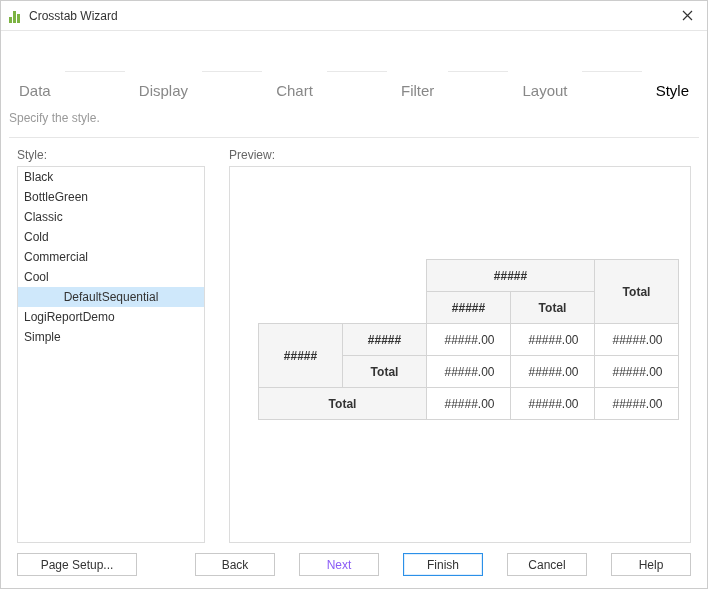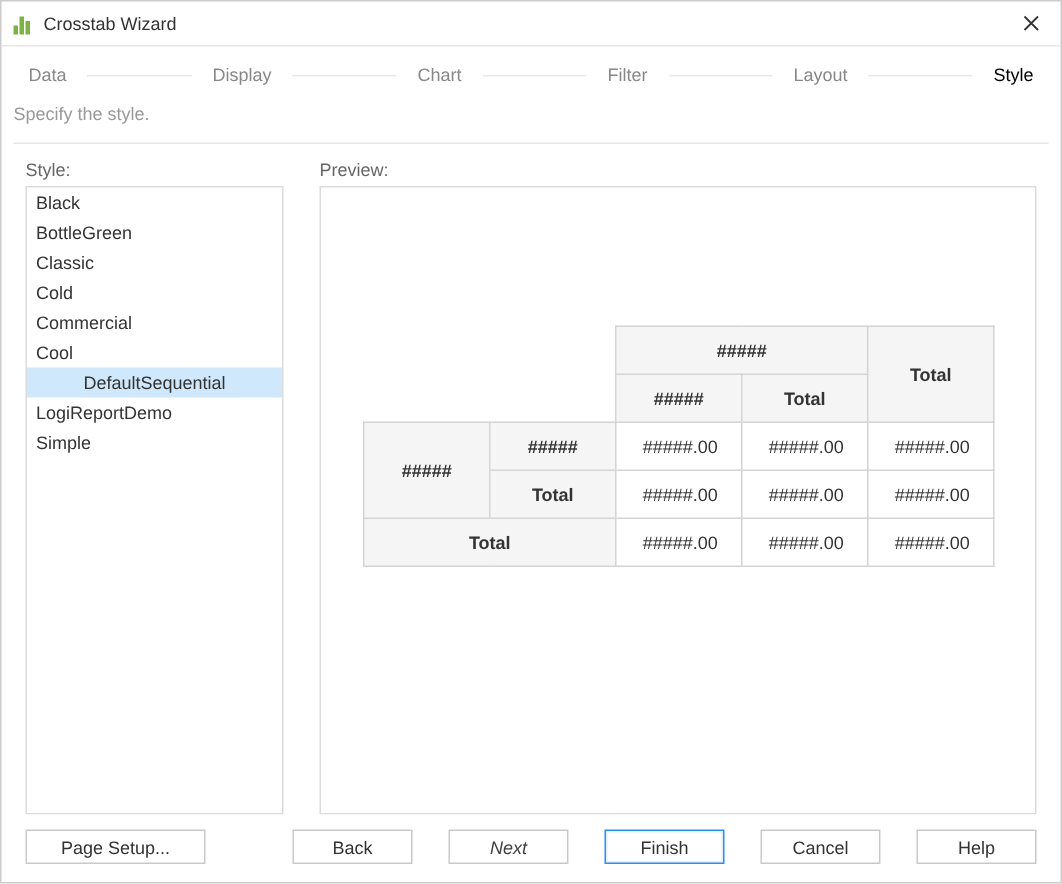--- a/index.html
+++ b/index.html
@@ -38,23 +38,24 @@
     display: flex; align-items: center; justify-content: center;
     font-size: 14px; color: #444; cursor: pointer;
   }
   .steps {
     display: flex;
     align-items: center;
     padding: 10px 16px 4px 16px;
     gap: 6px;
   }
   .step {
-    font-size: 12px;
+    font-size: 15px;
     color: #888;
     padding: 2px 2px;
+    margin-top: 39px;
   }
   .step.active { color: #000000; }
   .step-sep {
     flex: 1;
     height: 1px;
     background: #e8e8e8;
     margin: 0 6px;
   }
   .subtitle {
     padding: 6px 16px 12px 8px;
@@ -62,21 +63,21 @@
     font-size: 12px;
   }
   .hr { height: 1px; background: #e6e6e6; margin: 0 8px; }
   .content {
     display: flex;
     flex: 1;
     padding: 10px 16px 0 16px;
     gap: 24px;
     overflow: hidden;
   }
-  .col-left { width: 172px; display: flex; flex-direction: column; }
+  .col-left { width: 188px; display: flex; flex-direction: column; }
   .col-right { flex: 1; display: flex; flex-direction: column; }
   .section-label { color: #666; font-size: 12px; margin-bottom: 4px; }
   .style-list {
     border: 1px solid #dcdcdc;
     flex: 1;
     overflow: auto;
     background: #fff;
   }
   .style-item {
     padding: 3px 6px;
@@ -134,21 +135,21 @@
     border: 1px solid #c9c9c9;
     background: #fff;
     font-size: 12px;
     color: #333;
     cursor: pointer;
     padding: 0 10px;
     display: inline-flex;
     align-items: center;
     justify-content: center;
   }
-  .btn:disabled { color: #404040; cursor: default; font-style: italic; }
+  .btn:disabled { color: #8b5cf6; cursor: default; }
   .btn.default { border-color: #2b90e8; box-shadow: 0 0 0 1px rgba(43,144,232,0.15) inset; }
   .btn.page-setup { min-width: 120px; justify-content: center; }
 </style>
 </head>
 <body>
 
 <div class="titlebar">
   <div class="titlebar-icon">
     <div class="bar b1"></div>
       <div class="bar b2"></div>

